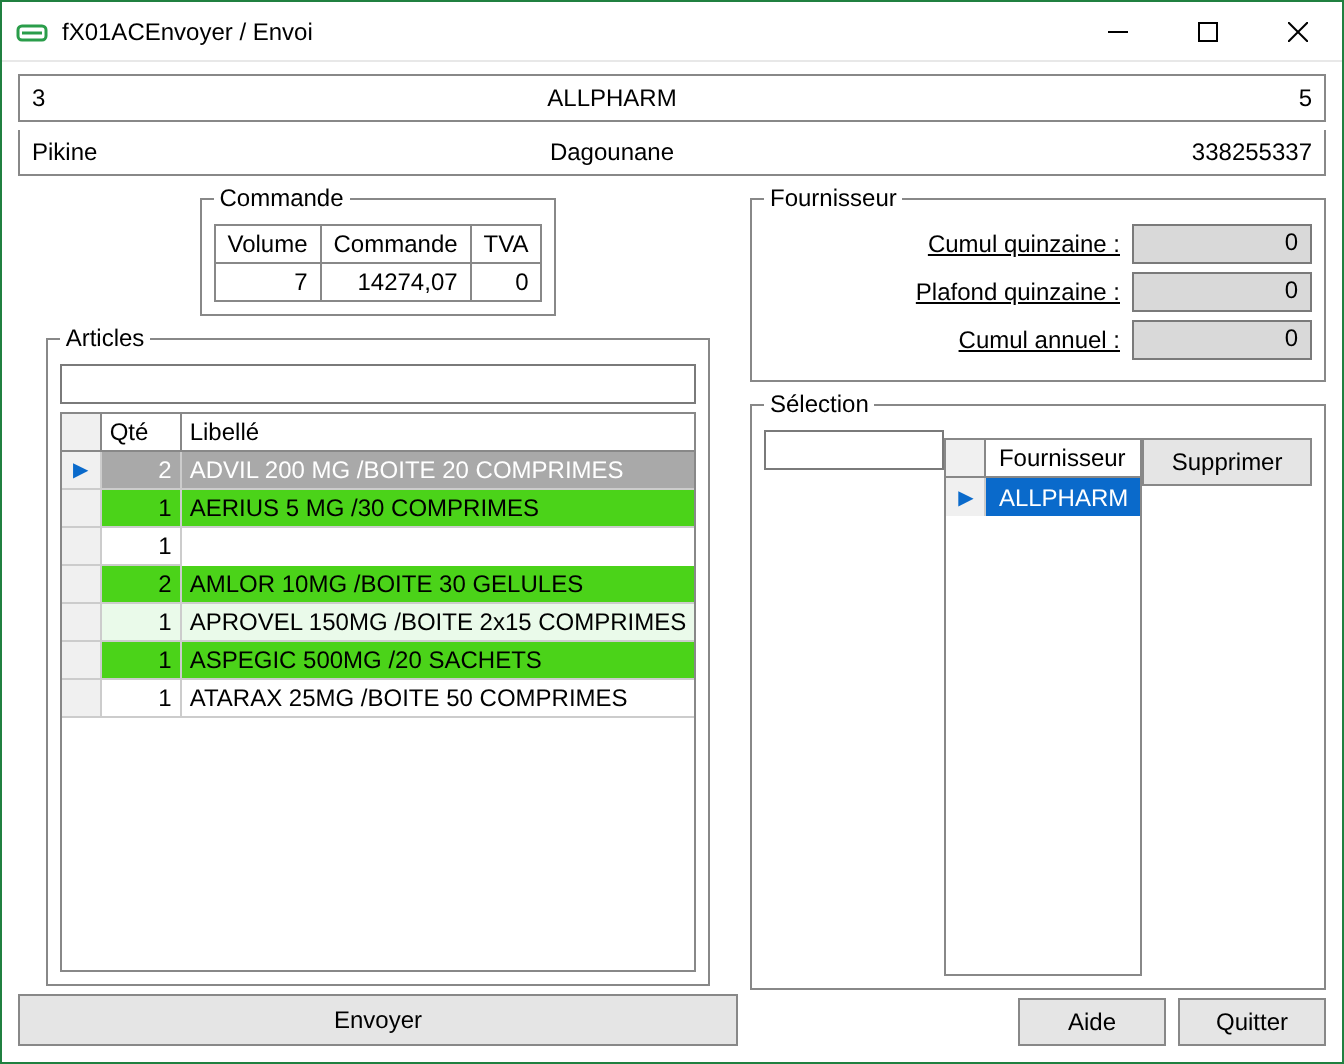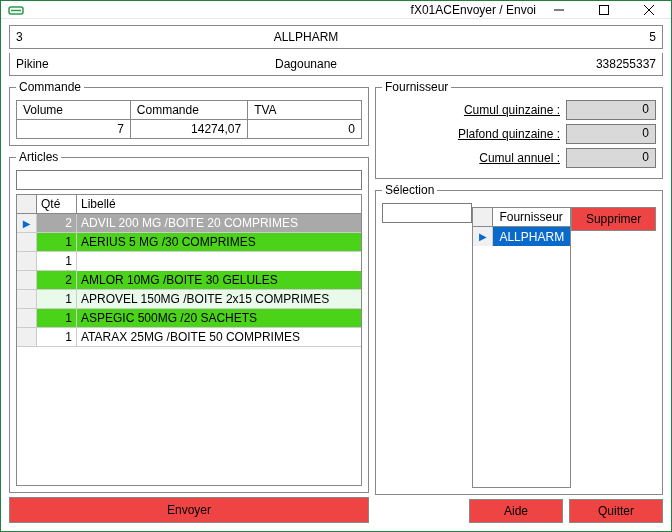--- a/index.html
+++ b/index.html
@@ -1,28 +1,28 @@
 <!DOCTYPE html>
 <html><head>
 <meta charset="utf-8">
 <style>
   * { box-sizing: border-box; }
   html, body { margin: 0; padding: 0; font-family: "Segoe UI", Tahoma, sans-serif; font-size: 12px; color: #000; background: #fff; }
   .window { width: 672px; height: 532px; border: 1px solid #208040; position: relative; background: #fff; display: flex; flex-direction: column; }
-  .titlebar { height: 18px; display: flex; align-items: center; padding: 0 0 0 6px; border-bottom: 1px solid #e8e8e8; text-align: right; }
+  .titlebar { height: 30px; display: flex; align-items: center; padding: 0 0 0 6px; border-bottom: 1px solid #e8e8e8; }
   .titlebar .icon { width: 18px; height: 18px; margin-right: 6px; display: flex; align-items: center; justify-content: center; }
   .titlebar .title { flex: 1; font-size: 12px; }
   .winbtn { width: 45px; height: 30px; display: flex; align-items: center; justify-content: center; }
   .content { flex: 1; padding: 6px 8px 8px 8px; display: flex; flex-direction: column; gap: 4px; }
   .inforow { border: 1px solid #888; padding: 4px 6px; display: flex; }
   .inforow .left { width: 60px; }
   .inforow .center { flex: 1; text-align: center; }
   .inforow .right { width: 120px; text-align: right; }
   .mainrow { flex: 1; display: flex; gap: 6px; min-height: 0; }
-  .leftcol { width: 360px; display: flex; flex-direction: column; gap: 4px; }
+  .leftcol { width: 360px; display: flex; flex-direction: column; gap: 4px; align-items: center; }
   .rightcol { flex: 1; display: flex; flex-direction: column; gap: 4px; }
   fieldset { border: 1px solid #888; margin: 0; padding: 6px; position: relative; }
   fieldset > legend { font-size: 12px; padding: 0 3px; }
   .cmd-table { width: 100%; border-collapse: collapse; padding-left: 20px; }
   .cmd-table th, .cmd-table td { border: 1px solid #888; padding: 2px 6px; font-weight: normal; text-align: left; }
   .cmd-table td.num { text-align: right; }
   .articles { flex: 1; display: flex; flex-direction: column; min-height: 0; }
   .txt { width: 100%; height: 20px; border: 1px solid #7a7a7a; background: #fff; padding: 1px 4px; }
   .grid { margin-top: 4px; border: 1px solid #888; flex: 1; min-height: 0; overflow: hidden; background: #f4f4f4; display: flex; flex-direction: column; }
   .grid-header { display: flex; background: #fff; border-bottom: 1px solid #888; }
@@ -31,37 +31,37 @@
   .gh-lib { flex: 1; padding: 2px 4px; background: #fff; }
   .grid-body { flex: 1; overflow: auto; background: #fff; }
   .grow { display: flex; height: 19px; align-items: stretch; }
   .gc-sel { width: 20px; border-right: 1px solid #ccc; border-bottom: 1px solid #ccc; background: #f0f0f0; display:flex; align-items:center; justify-content:center; }
   .gc-qte { width: 40px; border-right: 1px solid #ccc; border-bottom: 1px solid #ccc; text-align: right; padding: 2px 4px; display:flex; align-items:center; justify-content:flex-end; }
   .gc-lib { flex: 1; border-bottom: 1px solid #ccc; padding: 2px 4px; display:flex; align-items:center; }
   .row-selected { color: #fff; }
   .row-selected .gc-qte, .row-selected .gc-lib { background: #a9a9a9; }
   .row-even .gc-qte, .row-even .gc-lib { background: #eafaea; }
   .row-green .gc-qte, .row-green .gc-lib { background: #4bd319; }
-  .btn { border: 1px solid #888; background: #ef4444; height: 24px; display: flex; align-items: center; justify-content: center; cursor: default; }
+  .btn { border: 1px solid #888; background: #e5e5e5; height: 24px; display: flex; align-items: center; justify-content: center; cursor: default; }
   .envoyer-btn { width: 100%; height: 26px; }
   .fourn-row { display: flex; align-items: center; gap: 6px; margin-bottom: 4px; }
   .fourn-row label { flex: 1; text-align: right; text-decoration: underline; }
   .fourn-row .numbox { width: 90px; height: 20px; border: 1px solid #7a7a7a; background: #d9d9d9; text-align: right; padding: 1px 6px; }
   .selection { flex: 1; display: flex; flex-direction: row; min-height: 0; }
   .sel-grid { margin-top: 4px; border: 1px solid #888; flex: 1; display: flex; flex-direction: column; min-height: 0; }
   .sel-header { display: flex; border-bottom: 1px solid #888; }
   .sh-sel { width: 20px; border-right: 1px solid #888; background: #f0f0f0; }
   .sh-main { flex: 1; padding: 2px 6px; background: #fff; }
   .sel-body { flex: 1; background: #fff; }
   .srow { display: flex; height: 19px; }
   .sc-sel { width: 20px; border-right: 1px solid #ccc; background: #f0f0f0; display:flex; align-items:center; justify-content:center; }
   .sc-main { flex: 1; padding: 2px 6px; background: #0a6acb; color: #fff; display:flex; align-items:center; }
   .supprimer-btn { width: 100%; height: 24px; margin-top: 4px; }
   .bottom-btns { display: flex; gap: 6px; justify-content: flex-end; }
-  .bottom-btns .btn { width: 94px; }
+  .bottom-btns .btn { width: 74px; }
   .tri { color: #0a6acb; font-size: 10px; }
 </style>
 </head>
 <body>
 
 <div class="window">
   <div class="titlebar">
     <span class="icon">
       <svg width="16" height="16" viewBox="0 0 16 16">
           <rect x="1" y="5" width="14" height="7" rx="2" fill="none" stroke="#2a9d4a" stroke-width="1.5"></rect>

